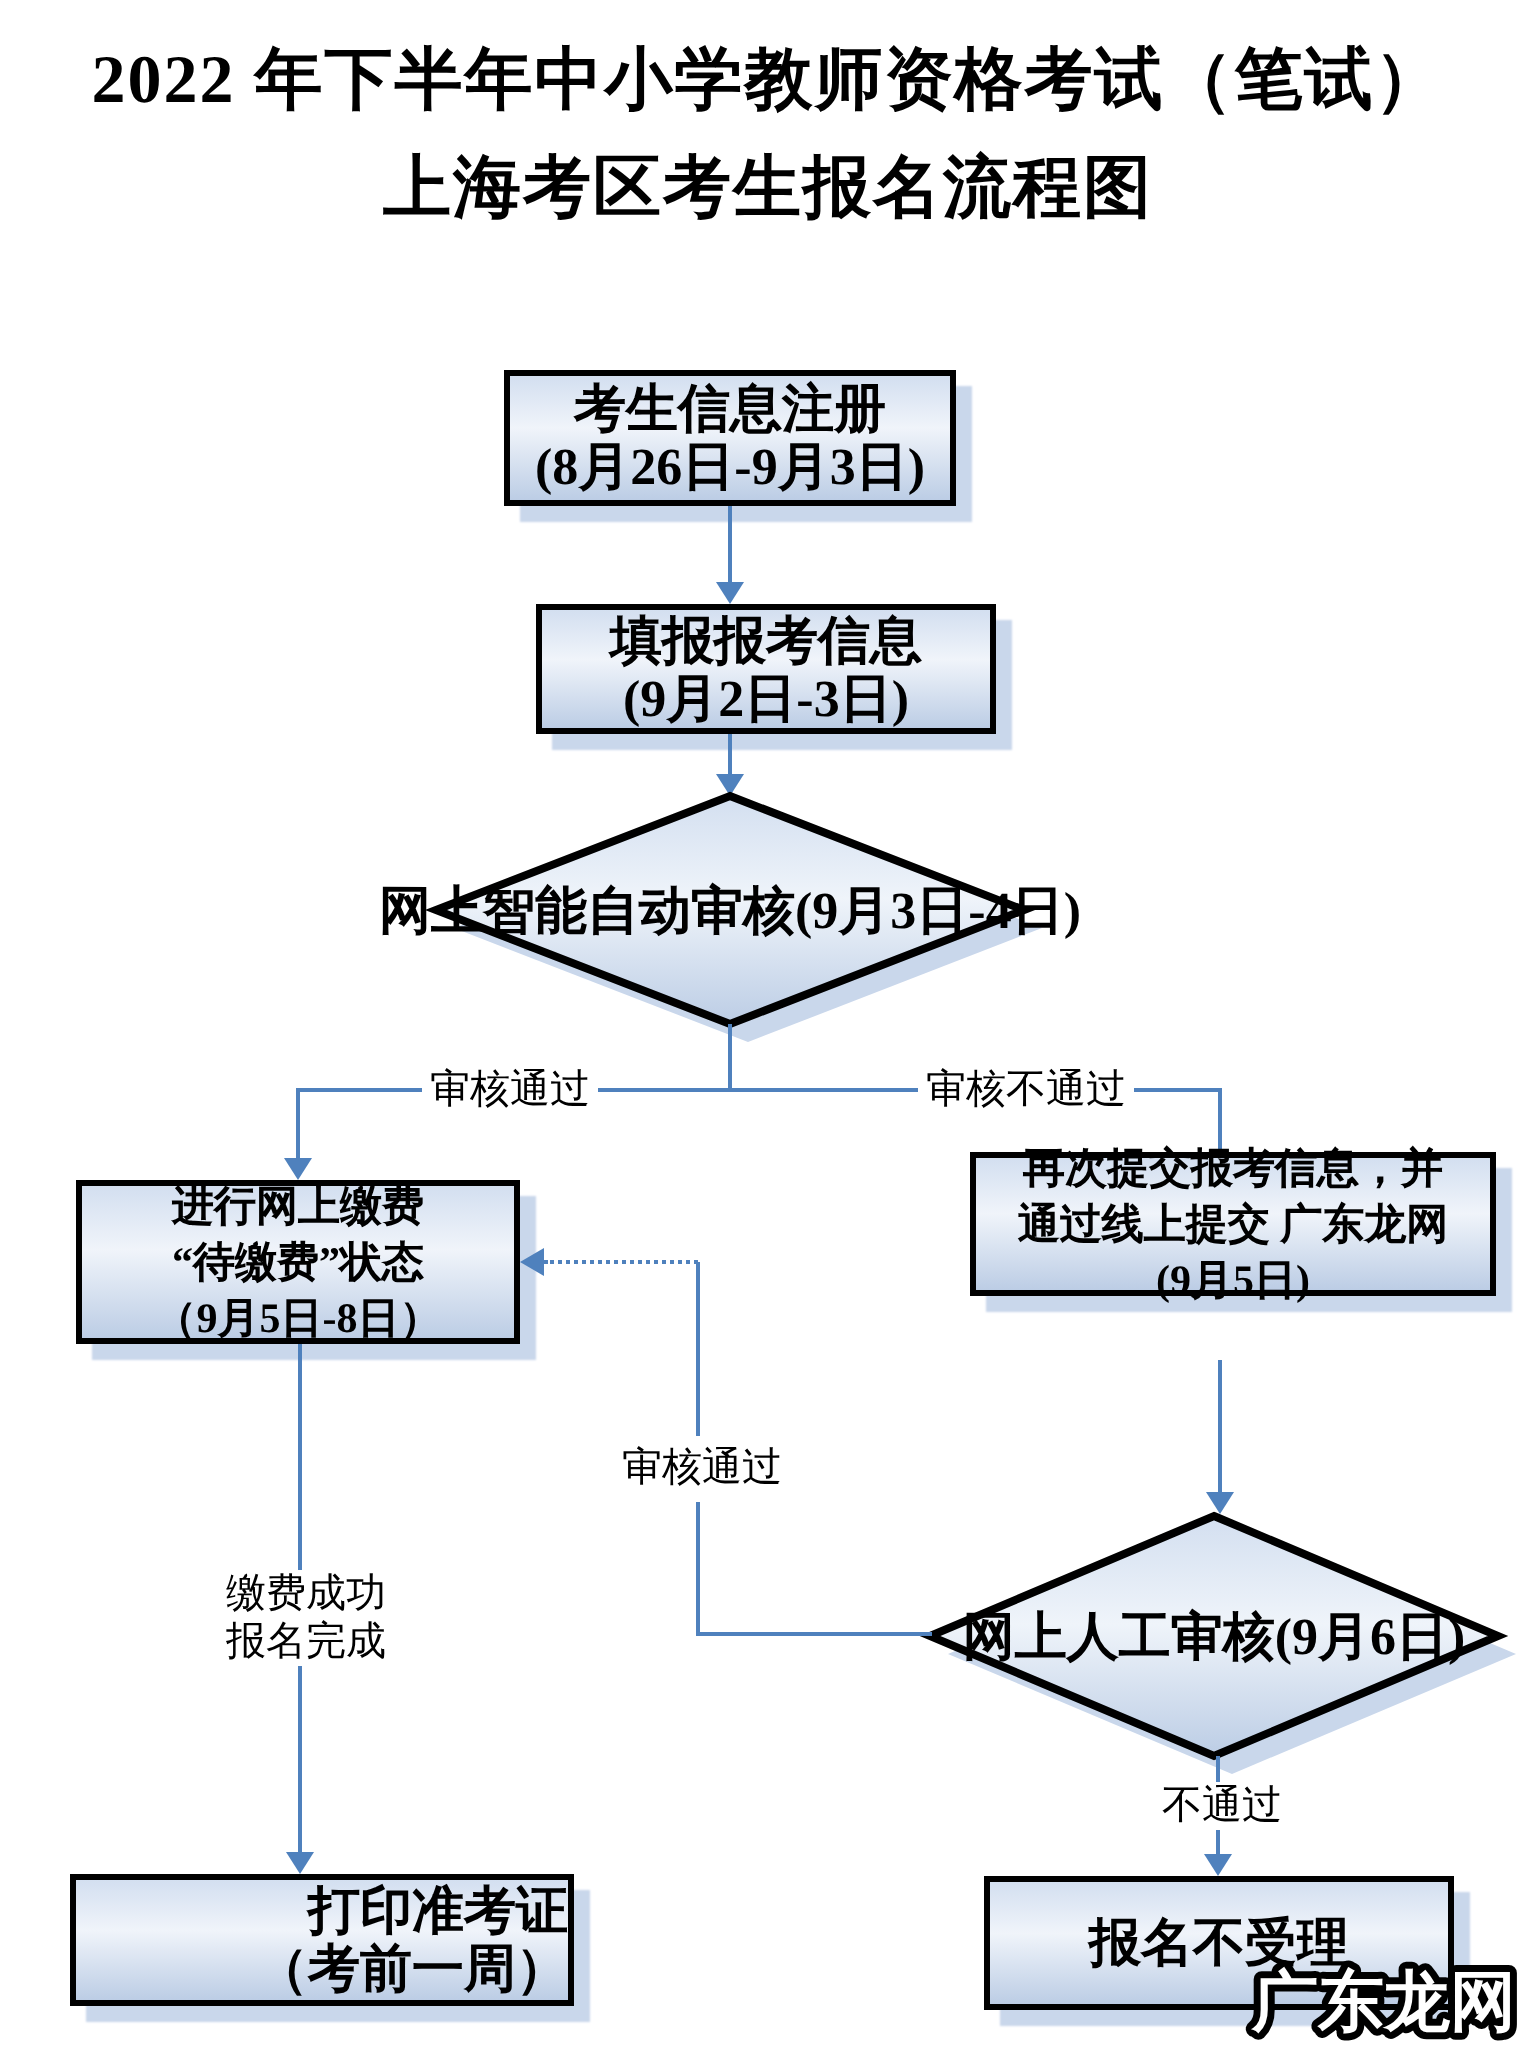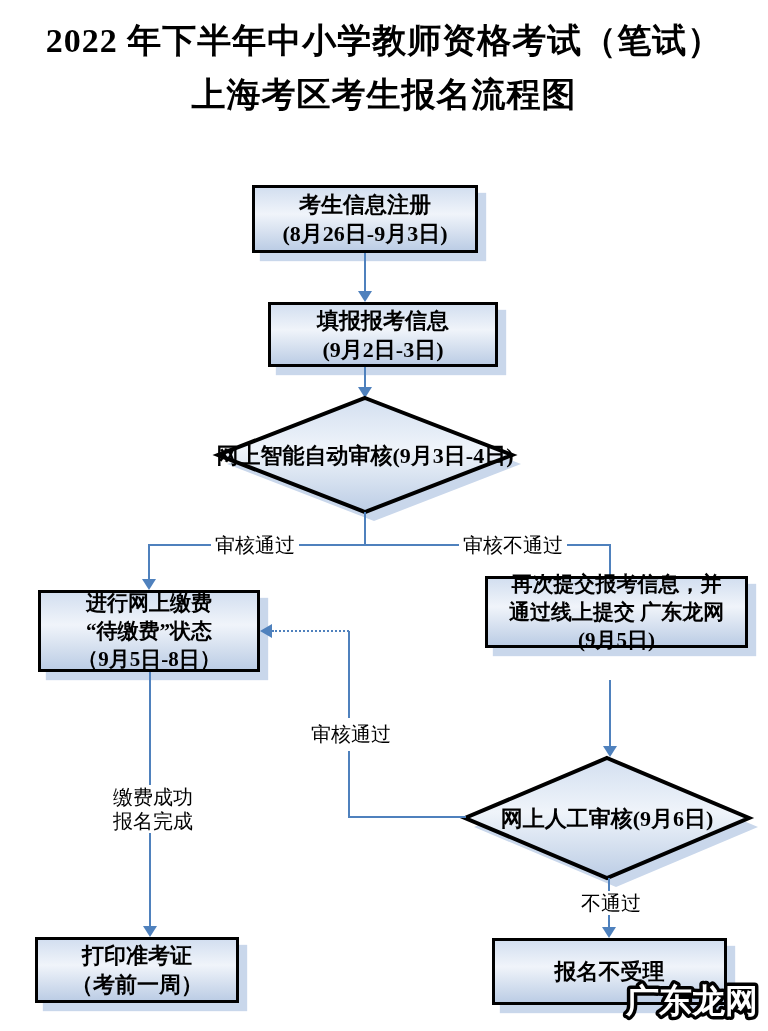--- a/index.html
+++ b/index.html
@@ -12,21 +12,21 @@
     font-size:34px;font-weight:bold;line-height:54px;letter-spacing:1px;
   }
   
   .box{
     position:absolute;box-sizing:border-box;border:3px solid #000;
     background:linear-gradient(180deg,#d3dff0 0%,#f0f4fa 42%,#bccde5 100%);
     box-shadow:8px 8px 1px #c9d7eb;
     display:flex;flex-direction:column;justify-content:center;align-items:center;
     text-align:center;
   }
-  .bl{font-weight:bold;font-size:22px;line-height:29px;white-space:nowrap;}
+  .bl{font-weight:bold;font-size:26px;line-height:29px;white-space:nowrap;}
   .bl.sm{font-size:21px;line-height:28px;}
   
   .dtext{
     position:absolute;text-align:center;
     display:flex;flex-direction:row;justify-content:center;align-items:center;
   }
   .dsvg{position:absolute;}
   
   .vline{position:absolute;width:2px;background:#4f81bd;}
   .hline{position:absolute;height:2px;background:#4f81bd;}
@@ -137,21 +137,21 @@
   <div class="clabel" style="left:106px;top:785px;width:90px;">
     <div>缴费成功</div>
     <div>报名完成</div>
   </div>
   <div class="arr-down" style="left:143px;top:926px;"></div>
 
   <div class="vline" style="left:608px;top:878px;height:51px;"></div>
   <div class="clabel" style="left:576px;top:891px;width:66px;">不通过</div>
   <div class="arr-down" style="left:602px;top:927px;"></div>
 
-  <div class="box" style="left:35px;top:937px;width:204px;height:66px;">
+  <div class="box" style="left:35px;top:937px;width:252px;height:66px;align-items:flex-end;">
     <div class="bl">打印准考证</div>
     <div class="bl">（考前一周）</div>
   </div>
 
   <div class="box" style="left:492px;top:938px;width:235px;height:67px;">
     <div class="bl">报名不受理</div>
   </div>
 
   <svg class="wmark" width="155" height="52" viewBox="0 0 155 52">
     <text x="77" y="38" text-anchor="middle" font-family="DejaVu Sans, sans-serif" font-size="33" font-weight="bold" stroke="#000" stroke-width="7" stroke-linejoin="round" paint-order="stroke" fill="#fff">广东龙网</text>

